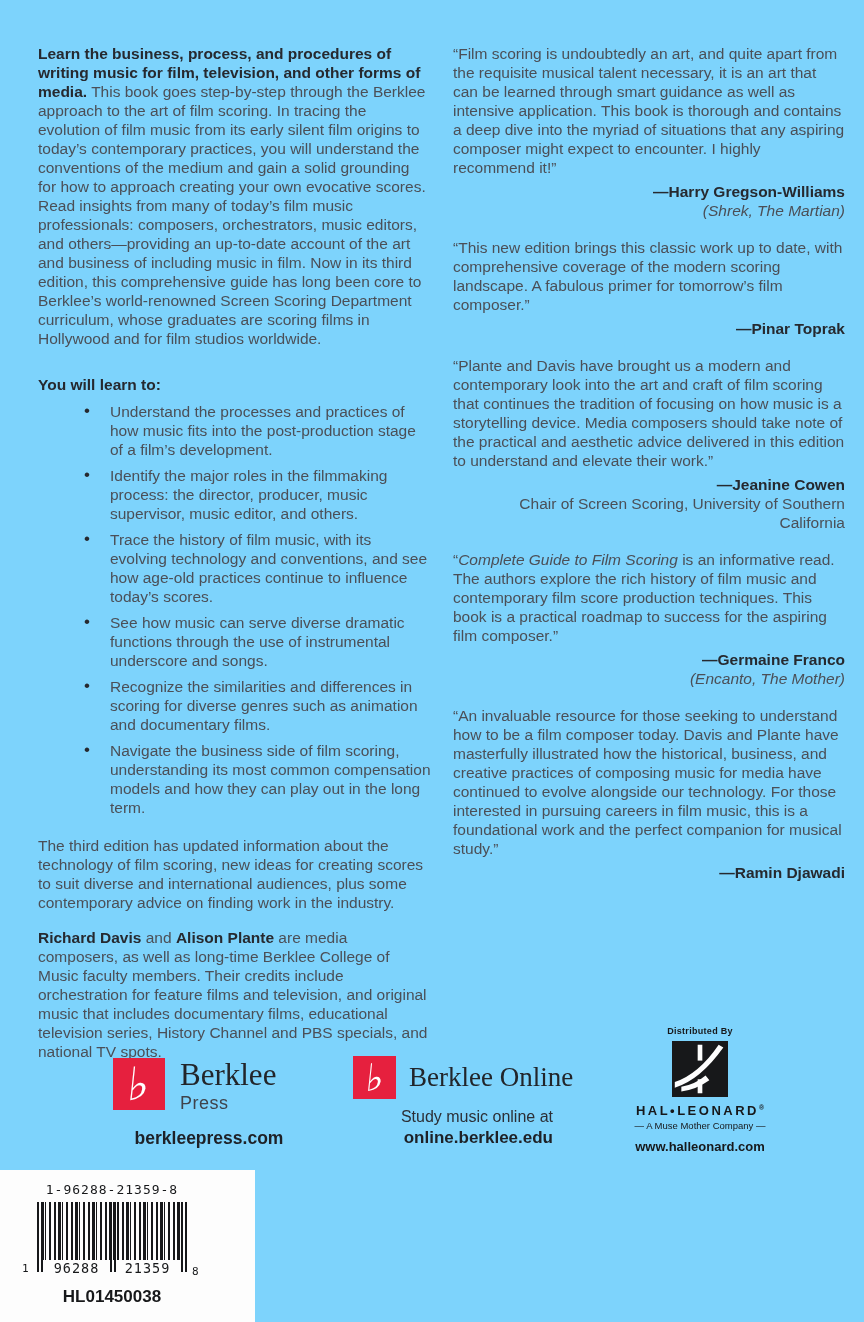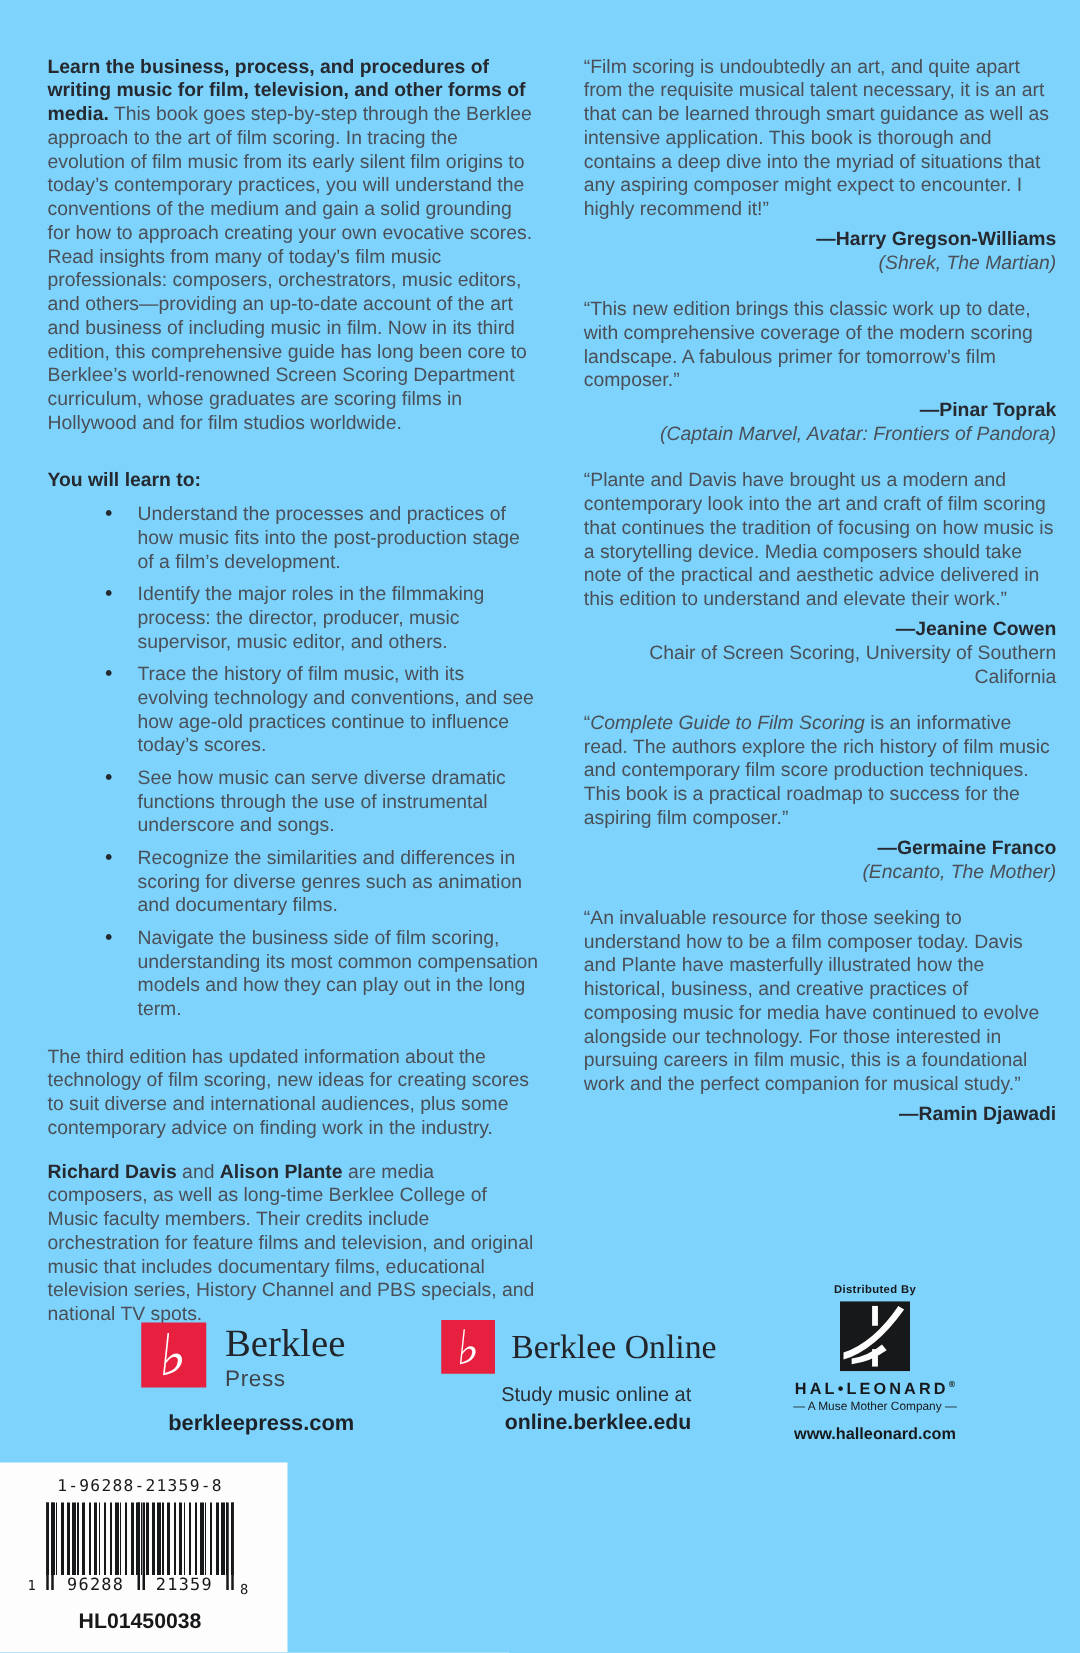--- a/index.html
+++ b/index.html
@@ -20,21 +20,21 @@
   .learn-heading { font-weight:bold; color:#26292f; margin-bottom:8px !important; }
   ul.learn-list { list-style:none; margin:0 0 19px 0; padding:0; }
   ul.learn-list li { position:relative; padding-left:72px; margin-bottom:7px; }
   ul.learn-list li:last-child { margin-bottom:0; }
   ul.learn-list li::before {
     content:"\2022"; position:absolute; left:46px; top:-1px;
     font-size:17px; color:#26292f;
   }
   .third-edition { margin-bottom:16px !important; }
   
-  .quote-block { margin-bottom:18px;margin-left:14px; }
+  .quote-block { margin-bottom:18px; }
   .quote-block .attr {
     font-weight:bold; color:#26292f; text-align:right; margin-top:5px !important;
   }
   .quote-block .credit { text-align:right; font-style:italic; }
   .quote-block .credit.plain { font-style:normal; }
   .q em { font-style:italic; }
   
   .bsq {
     background:#e6203e; display:flex; align-items:center; justify-content:center;
     flex:none;
@@ -61,21 +61,21 @@
   .bo-url { font-weight:bold; font-size:17px; color:#1e2127; margin-top:2px; }
   .hl-block { position:absolute; left:613px; top:1026px; width:174px; text-align:center; color:#17181a; }
   .hl-dist { font-size:9px; font-weight:bold; letter-spacing:0.3px; }
   .hl-sq { width:56px; height:56px; margin:5px auto 6px auto; display:block; }
   .hl-name { font-size:13px; font-weight:bold; letter-spacing:2.5px; white-space:nowrap; }
   .hl-name sup { font-size:7px; letter-spacing:0; }
   .hl-company { font-size:9.5px; margin-top:2px; white-space:nowrap; }
   .hl-url { font-size:13px; font-weight:bold; margin-top:8px; }
   
   .barcode-panel {
-    position:absolute; left:0; top:1170px; width:230px; height:152px;
+    position:absolute; left:0; top:1170px; width:255px; height:152px;
     background:#fdfdfd;
   }
   .isbn-top {
     position:absolute; left:37px; top:12px; width:150px; text-align:center;
     font-family:"DejaVu Sans Mono", monospace; font-size:13px; letter-spacing:1px;
     color:#17181a;
   }
   .bars {
     position:absolute; left:37px; top:32px; width:150px; height:58px;
     background:repeating-linear-gradient(90deg,
@@ -124,21 +124,20 @@
 
     <div class="quote-block">
       <p class="q"><span>“Film scoring is undoubtedly an art, and quite apart from the requisite musical talent necessary, it is an art that can be learned through smart guidance as well as intensive application. This book is thorough and contains a deep dive into the myriad of situations that any aspiring composer might expect to encounter. I highly recommend it!”</span></p>
       <p class="attr">—Harry Gregson-Williams</p>
       <p class="credit">(Shrek, The Martian)</p>
     </div>
 
     <div class="quote-block">
       <p class="q"><span>“This new edition brings this classic work up to date, with comprehensive coverage of the modern scoring landscape. A fabulous primer for tomorrow’s film composer.”</span></p>
       <p class="attr">—Pinar Toprak</p>
-      <p class="credit">(Captain Marvel, Avatar: Frontiers of Pandora)</p>
     </div>
 
     <div class="quote-block">
       <p class="q"><span>“Plante and Davis have brought us a modern and contemporary look into the art and craft of film scoring that continues the tradition of focusing on how music is a storytelling device. Media composers should take note of the practical and aesthetic advice delivered in this edition to understand and elevate their work.”</span></p>
       <p class="attr">—Jeanine Cowen</p>
       <p class="credit plain">Chair of Screen Scoring, University of Southern California</p>
     </div>
 
     <div class="quote-block">
       <p class="q"><span>“</span><em>Complete Guide to Film Scoring</em><span> is an informative read. The authors explore the rich history of film music and contemporary film score production techniques. This book is a practical roadmap to success for the aspiring film composer.”</span></p>

